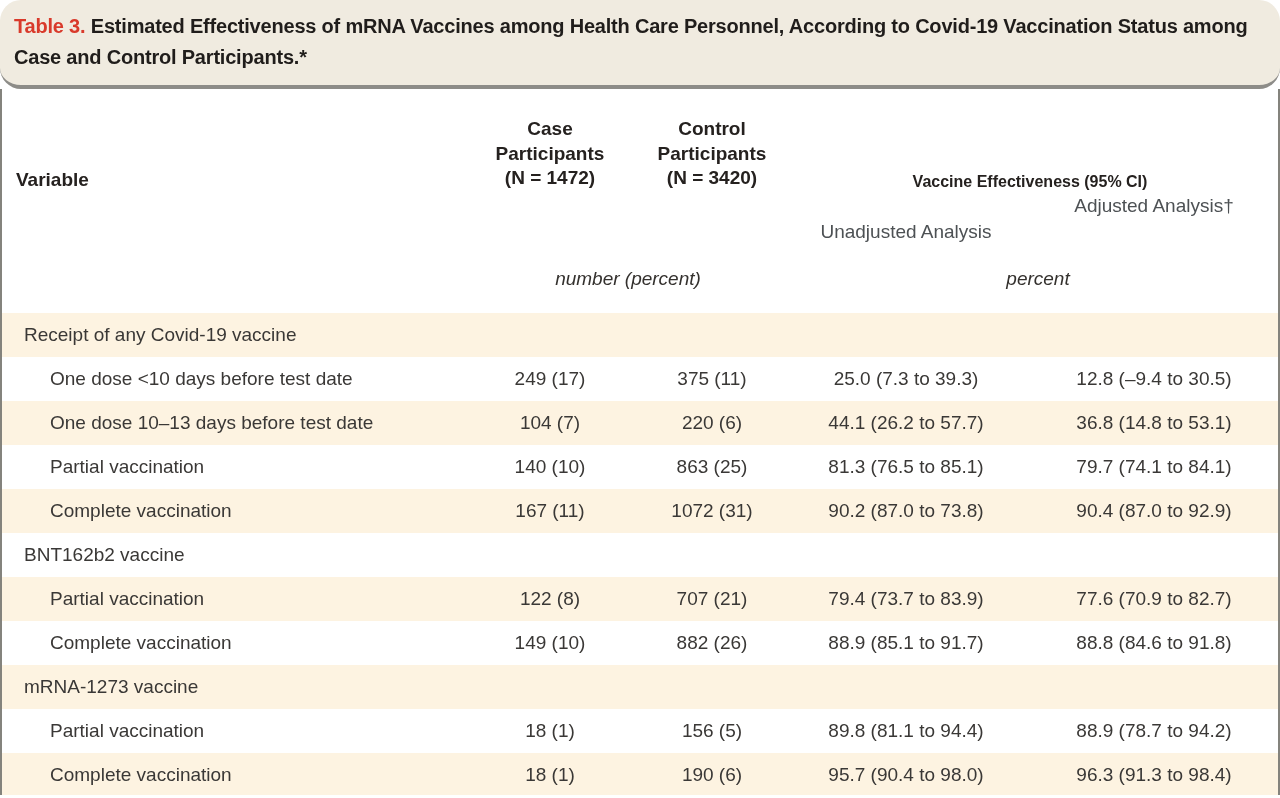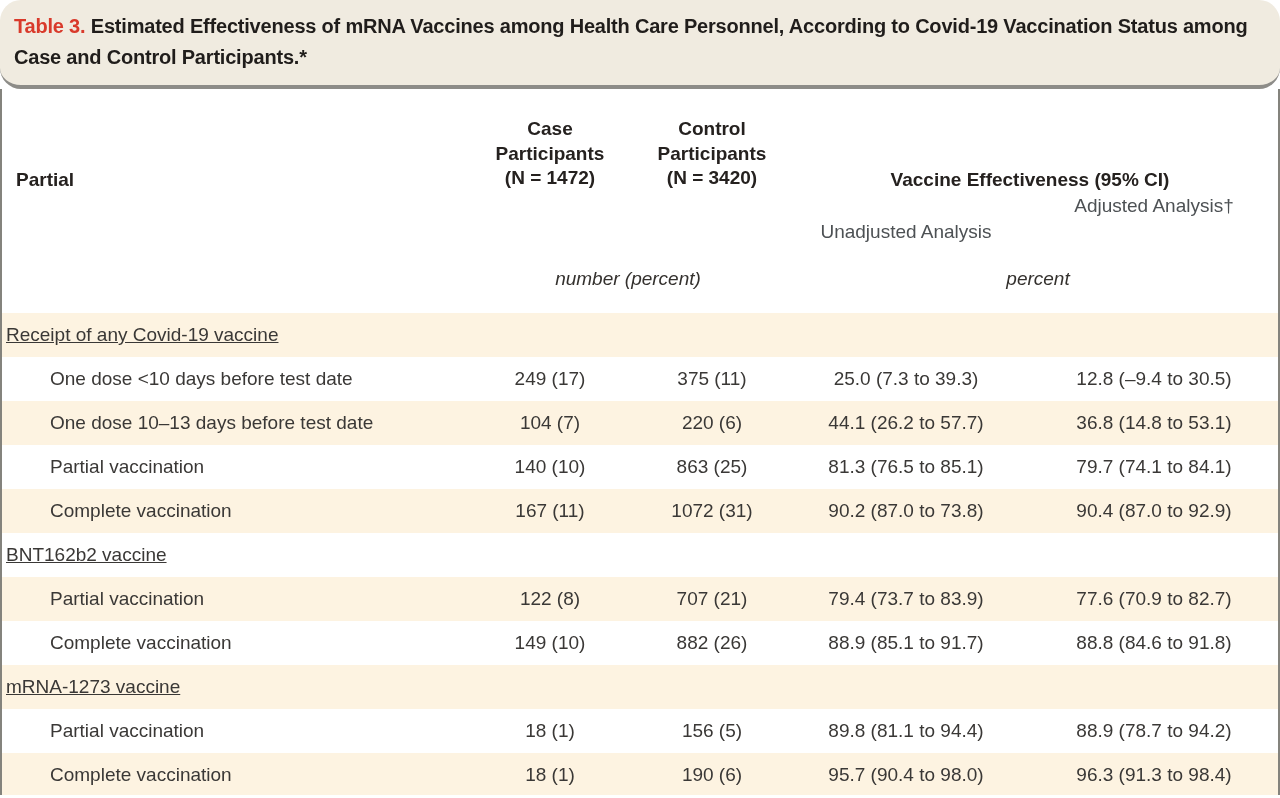--- a/index.html
+++ b/index.html
@@ -48,55 +48,55 @@
   .var-head {
     font-weight: bold; font-size: 19px; color: #25211f;
     padding-left: 14px; padding-bottom: 2px;
   }
   .n-head {
     font-weight: bold; font-size: 19px; color: #25211f;
     text-align: center; line-height: 1.3; padding-bottom: 2px;
   }
   .ve-head {
     grid-column: 4 / 6;
-    font-weight: bold; font-size: 19px; color: #25211f;
+    font-weight: bold; font-size: 16px; color: #25211f;
     text-align: center; padding-bottom: 2px;
   }
   .sub-head {
     font-size: 19px; color: #4d5154; text-align: center; font-weight: 400;
   }
   .sub-head.col4 { grid-column: 4; }
   .sub-head.col5 { grid-column: 5; }
   .units {
     font-size: 19px; font-style: italic; color: #34312e; text-align: center;
   }
   .units.counts { grid-column: 2 / 4; }
   .units.pct { grid-column: 4 / 6; }
 
   
   .row { height: 44px; align-items: center; font-size: 19px; }
   .row.beige { background: #fdf3e1; }
   .row .label { padding-left: 48px; color: #3a3836; }
-  .row.section .label { padding-left: 4px; grid-column: 1 / -1; text-decoration: underline; }
+  .row.section .label { padding-left: 22px; grid-column: 1 / -1; }
   .row .val { text-align: center; color: #3a3836; white-space: nowrap; }
 </style>
 </head>
 <body>
 
 <div class="card">
 
   <div class="title-bar">
     <span class="title-red">Table 3.</span>
     <span>Estimated Effectiveness of mRNA Vaccines among Health Care Personnel, According to Covid-19 Vaccination Status among Case and Control Participants.*</span>
   </div>
 
   <div class="table-frame">
 
     <div class="cols h-row1">
-      <div class="var-head">Partial</div>
+      <div class="var-head">Variable</div>
       <div class="n-head">
         <div>Case</div>
         <div>Participants</div>
         <div>(N = 1472)</div>
       </div>
       <div class="n-head">
         <div>Control</div>
         <div>Participants</div>
         <div>(N = 3420)</div>
       </div>

